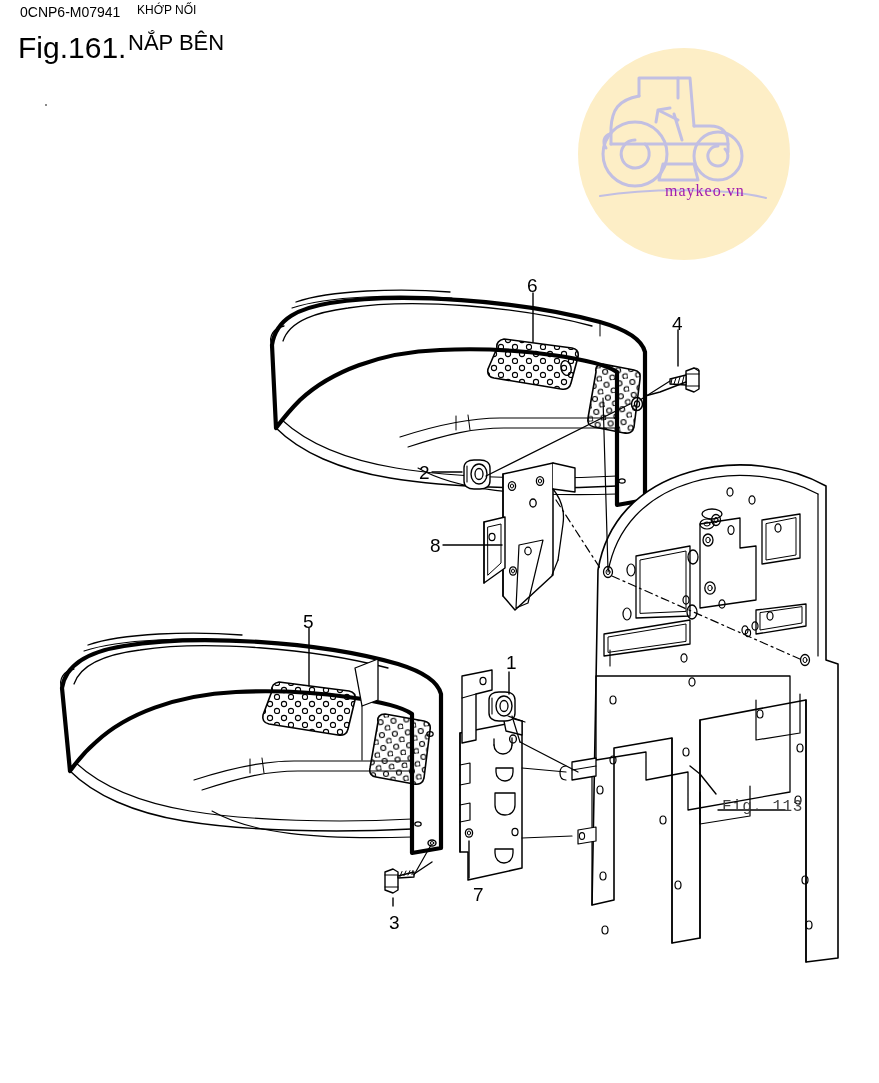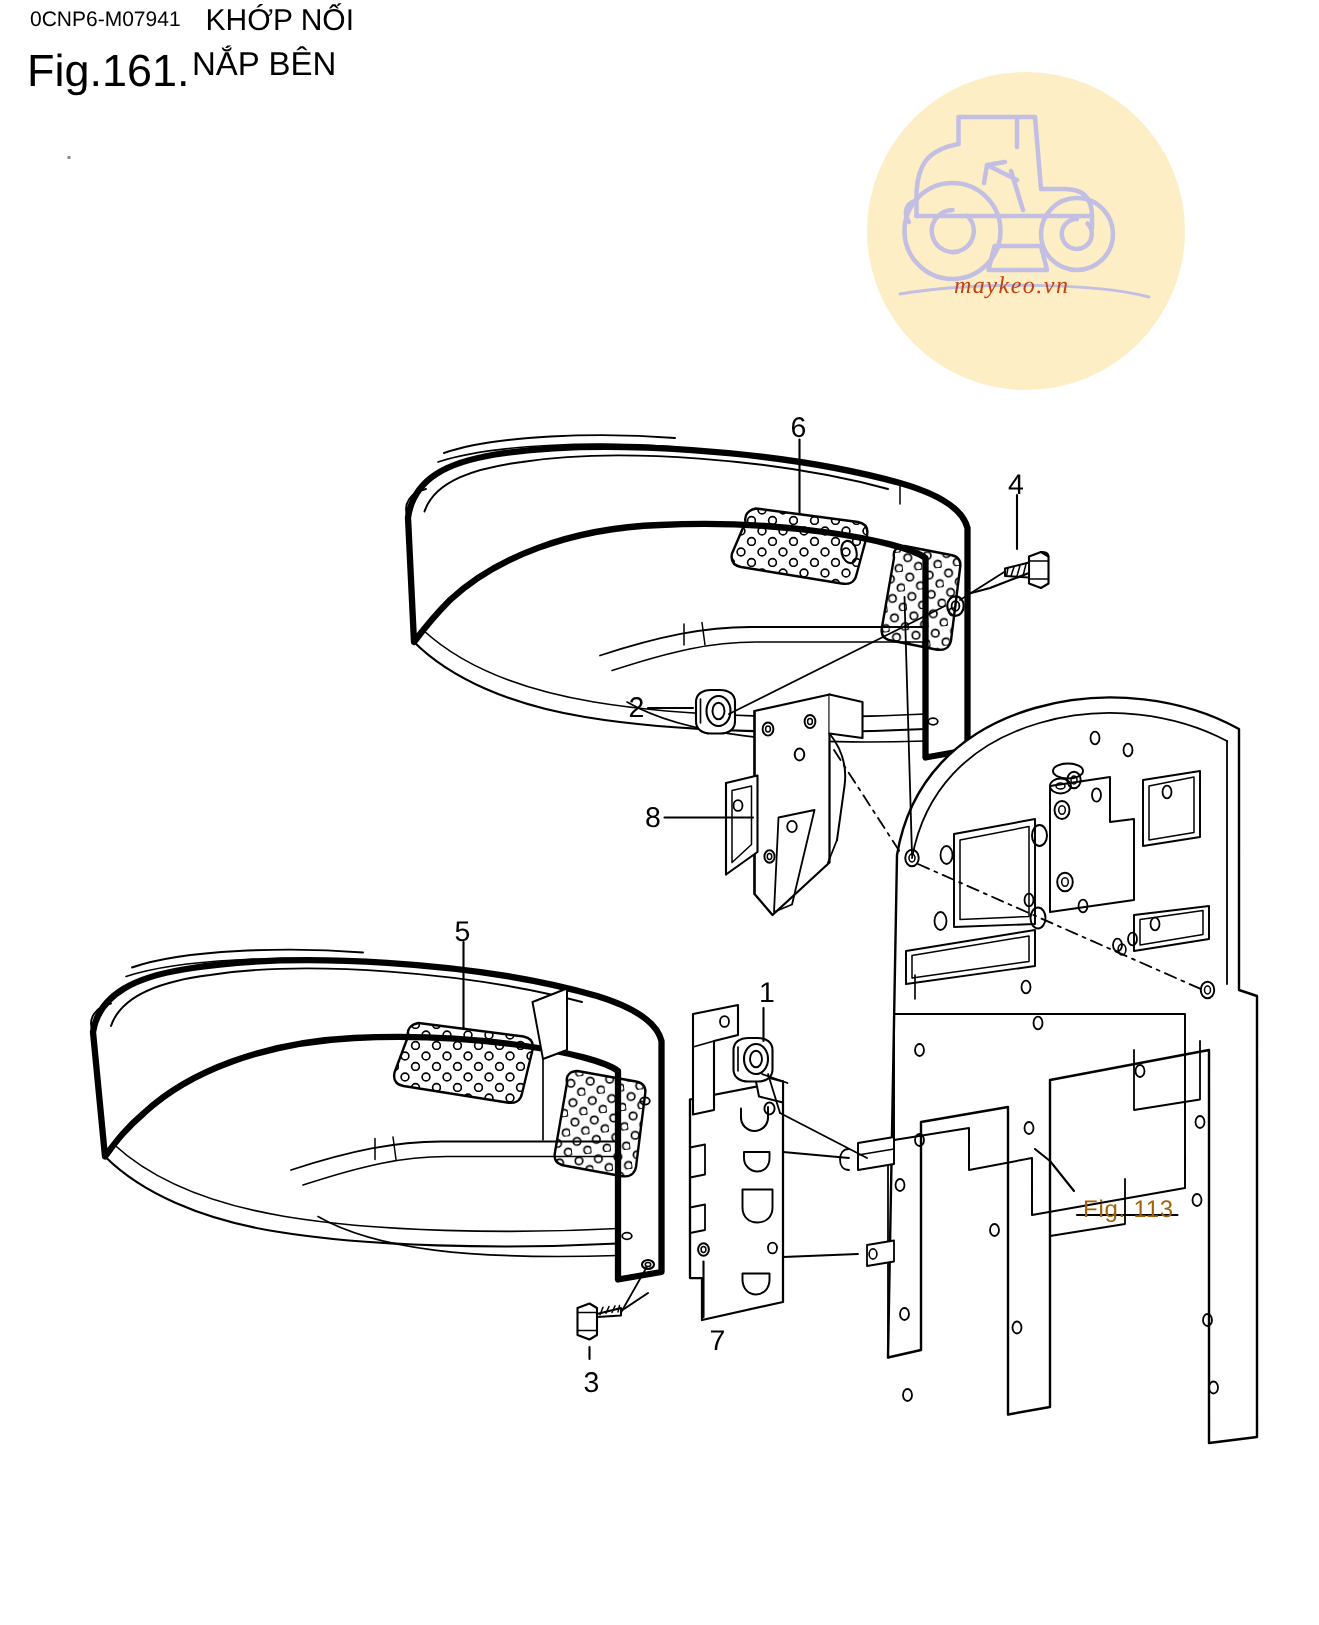--- a/index.html
+++ b/index.html
@@ -27,21 +27,21 @@
     left: 20px;
     top: 4px;
     font-size: 14px;
     letter-spacing: 0px;
     white-space: nowrap;
   }
   .hdr-sub {
     position: absolute;
     left: 137px;
     top: 3px;
-    font-size: 20px;
+    font-size: 12px;
     white-space: nowrap;
   }
   .hdr-fig {
     position: absolute;
     left: 18px;
     top: 31px;
     font-size: 30px;
     white-space: nowrap;
   }
   .hdr-title {
@@ -71,47 +71,46 @@
   }
   .wm-art {
     position: absolute;
     left: 578px;
     top: 48px;
     width: 212px;
     height: 212px;
   }
   .wm-text {
     position: absolute;
-    left: 636px;
+    left: 665px;
     top: 182px;
     font-family: "Liberation Serif", serif;
-    font-style: italic;
     font-size: 16px;
-    color: #c2410c;
+    color: #a21caf;
     letter-spacing: 1px;
   }
   
   svg.dw {
     position: absolute;
     left: 0; top: 0;
     width: 879px;
     height: 1083px;
   }
   .callout {
     position: absolute;
     font-size: 19px;
     font-family: "Liberation Sans", sans-serif;
     color: #000;
     white-space: nowrap;
   }
   .figref {
     position: absolute;
     font-size: 16px;
-    font-family: Liberation Sans, sans-serif;
-    color: #a16207;
+    font-family: Liberation Mono, monospace;
+    color: #404040;
     white-space: nowrap;
     letter-spacing: 0.5px;
   }
 </style>
 </head>
 <body>
 
 <div id="page">
 
   <div class="hdr-code">0CNP6-M07941</div>

